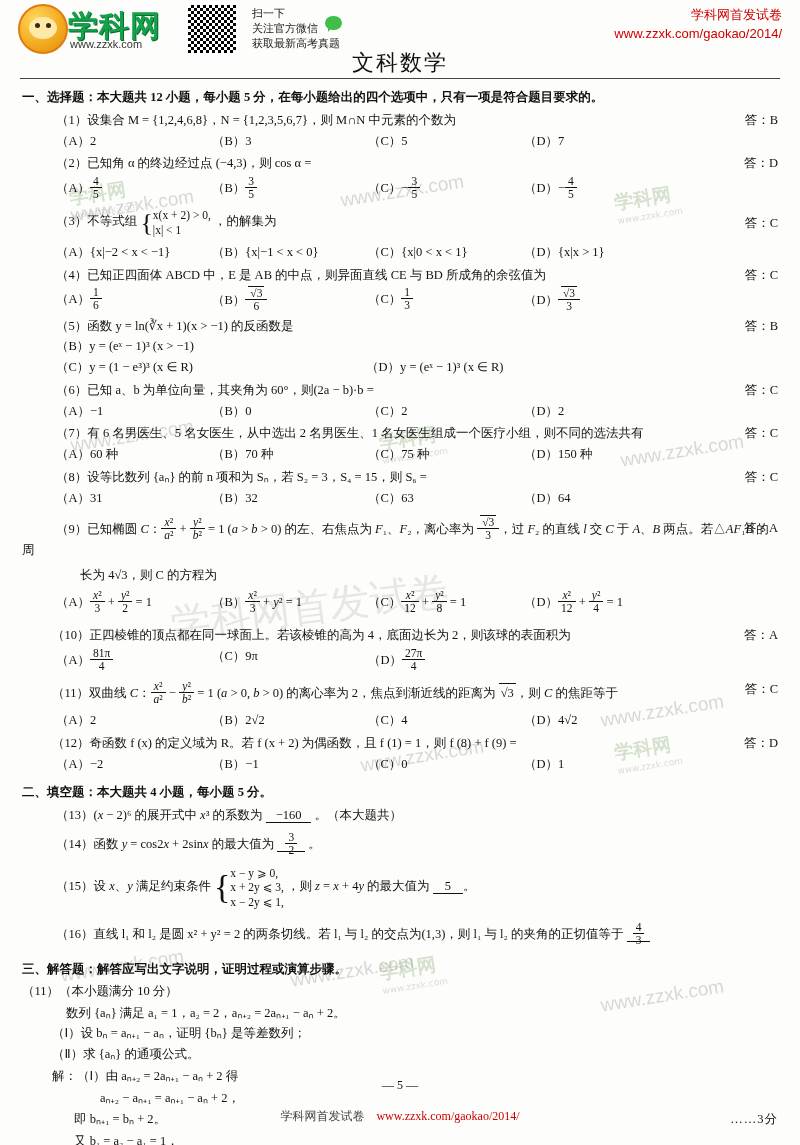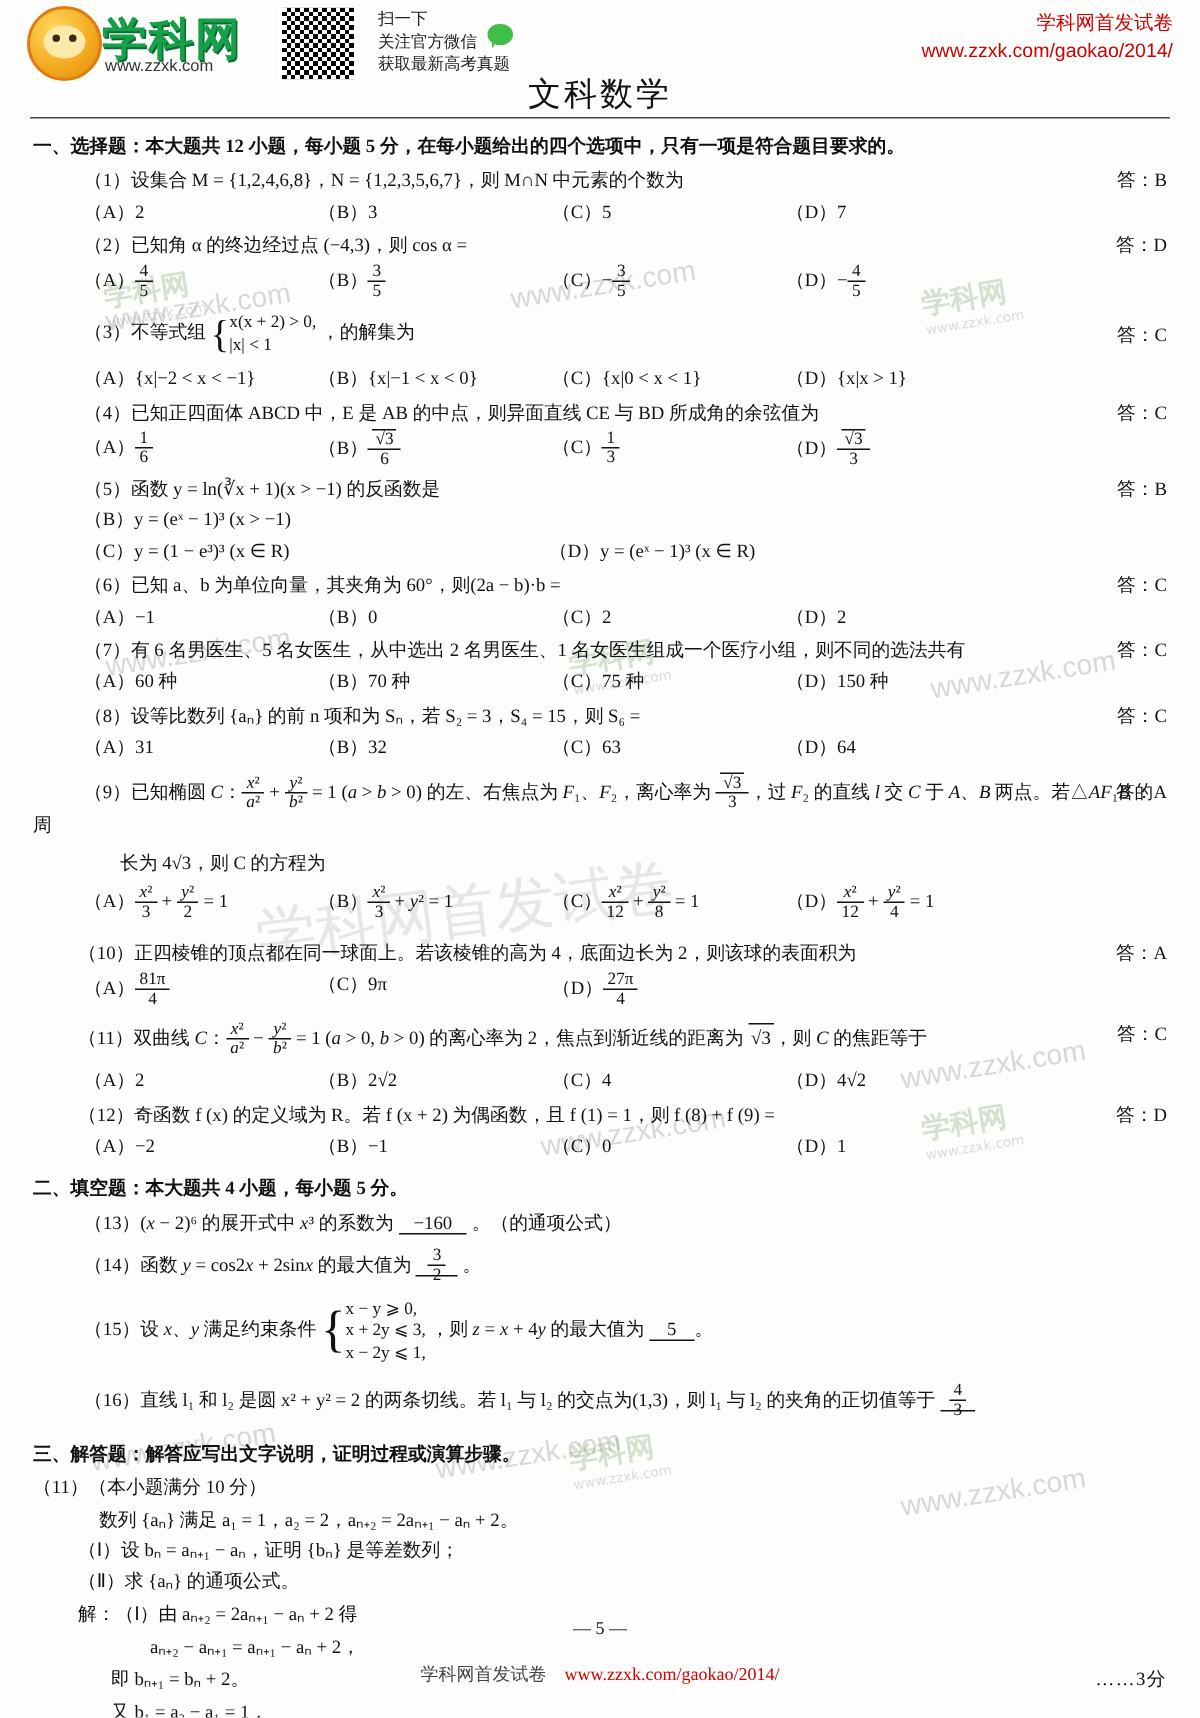--- a/index.html
+++ b/index.html
@@ -298,21 +298,21 @@
       <span>（C）0</span>
       <span>（D）1</span>
     </div>
 
     <div class="sec" style="margin-top:10px">二、填空题：本大题共 4 小题，每小题 5 分。</div>
 
     <div class="q" style="margin-top:4px">
       <span class="indent">
         <span>（13）</span>(<i>x</i> − 2)⁶ 的展开式中 <i>x</i>³ 的系数为
         <span style="border-bottom:1px solid #111;padding:0 10px">−160</span>
-        <span>。（的通项公式）</span>
+        <span>。（本大题共）</span>
       </span>
     </div>
 
     <div class="q" style="margin-top:6px">
       <span class="indent">
         <span>（14）</span>函数 <i>y</i> = cos2<i>x</i> + 2sin<i>x</i> 的最大值为
         <span style="border-bottom:1px solid #111;padding:0 8px"><span class="frac"><span class="num">3</span><span class="den">2</span></span></span>
         。
       </span>
     </div>

